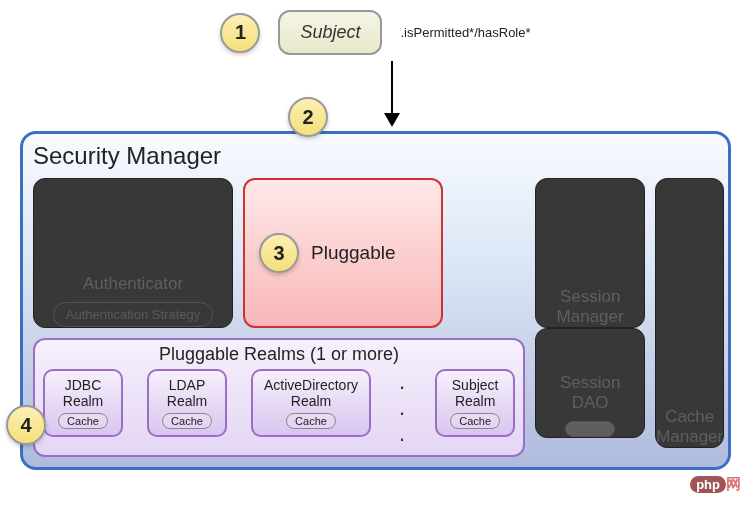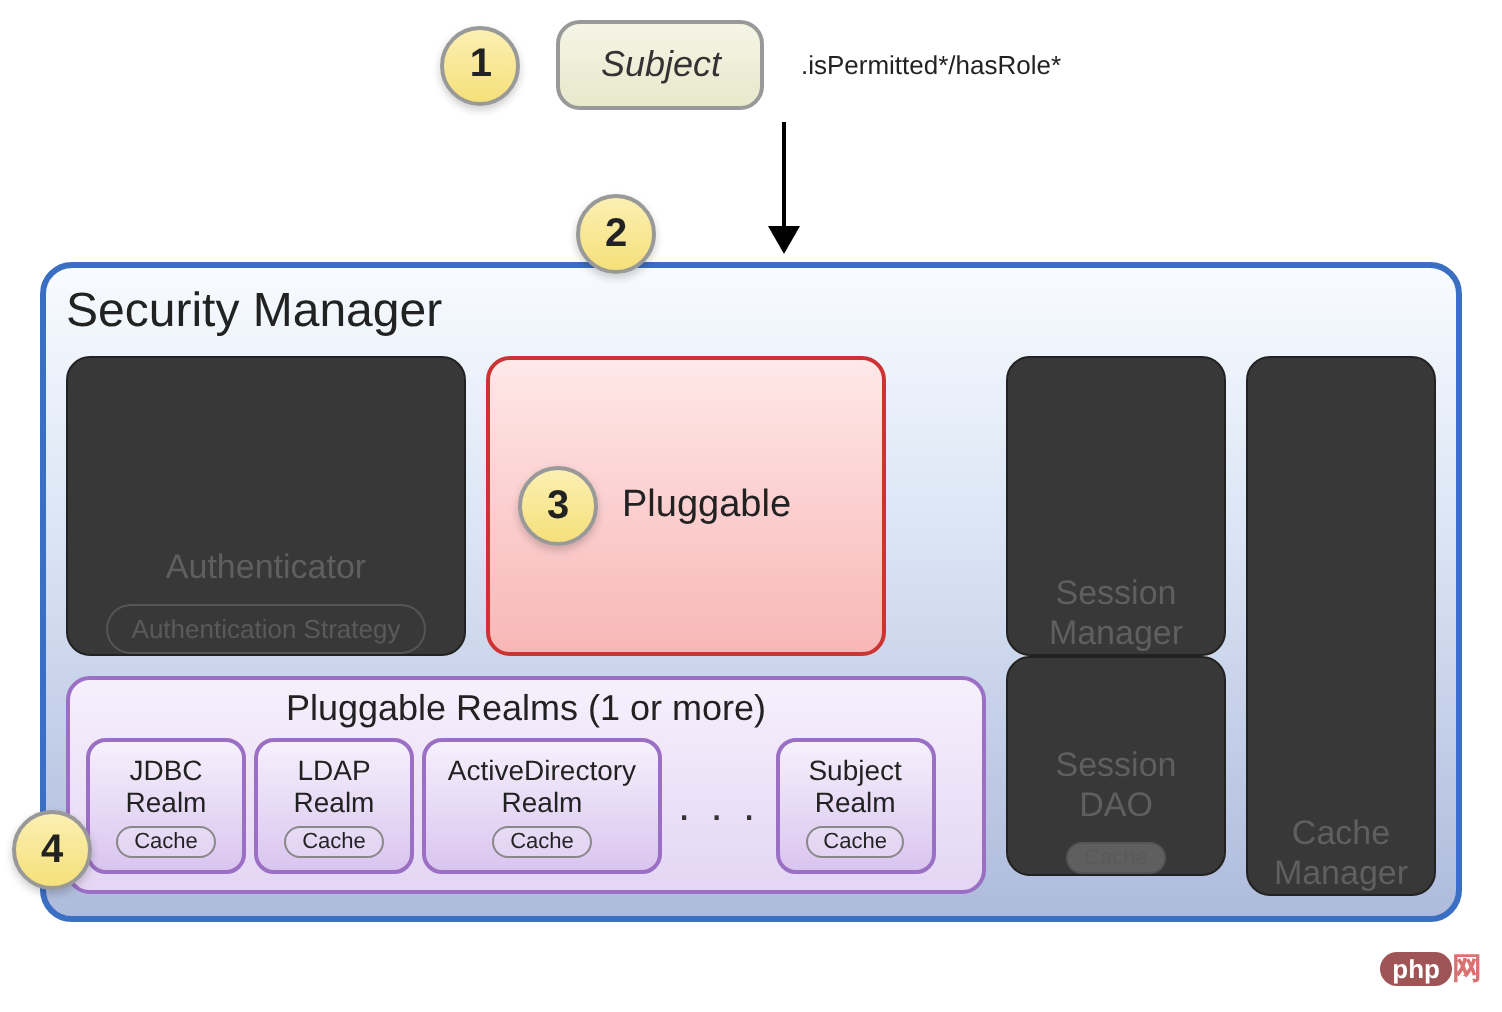--- a/index.html
+++ b/index.html
@@ -175,22 +175,22 @@
   padding: 4px 8px 8px 8px;
 }
 .realms-title {
   text-align: center;
   font-size: 18px;
   color: #222;
   padding-bottom: 4px;
 }
 .realms-row {
   display: flex;
-  align-items: center;
-  gap: 4px;
+  align-items: flex-start;
+  gap: 24px;
 }
 .realm-box {
   background: linear-gradient(to bottom, #f6f0fc, #d9c5ef);
   border: 2px solid #9a6fc4;
   border-radius: 10px;
   padding: 6px 8px;
   text-align: center;
   font-size: 14px;
   color: #222;
   min-width: 60px;

